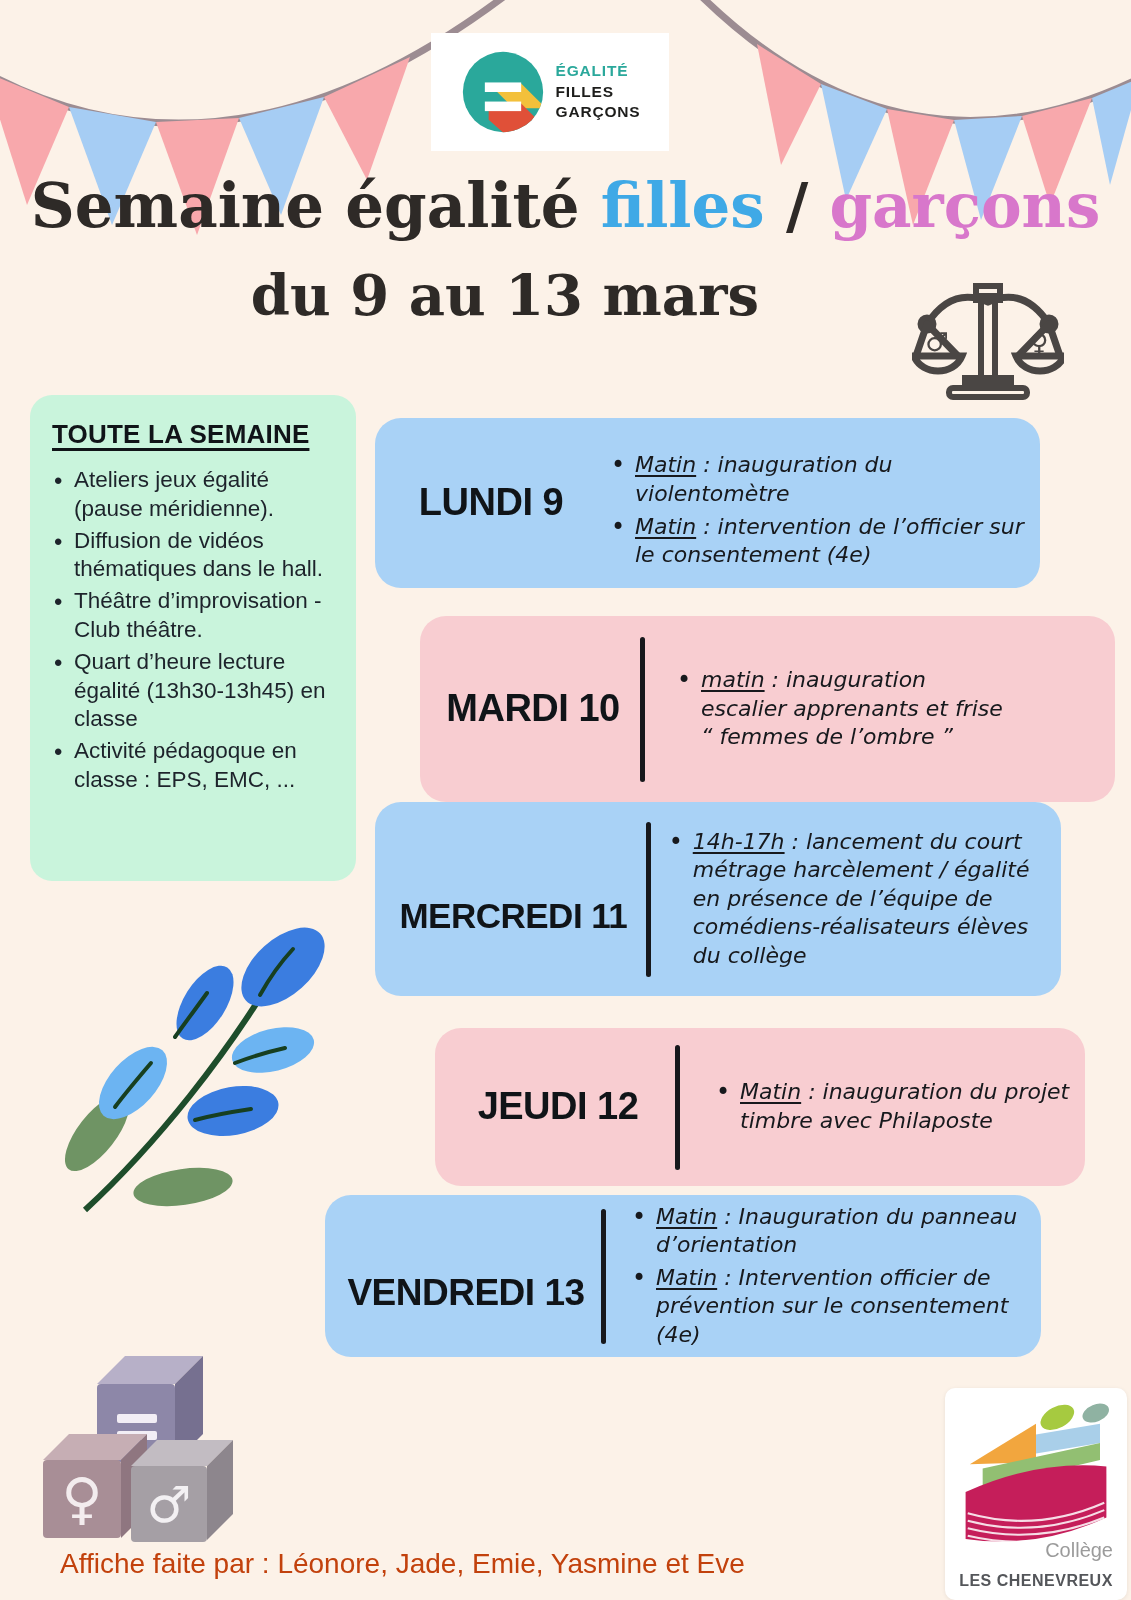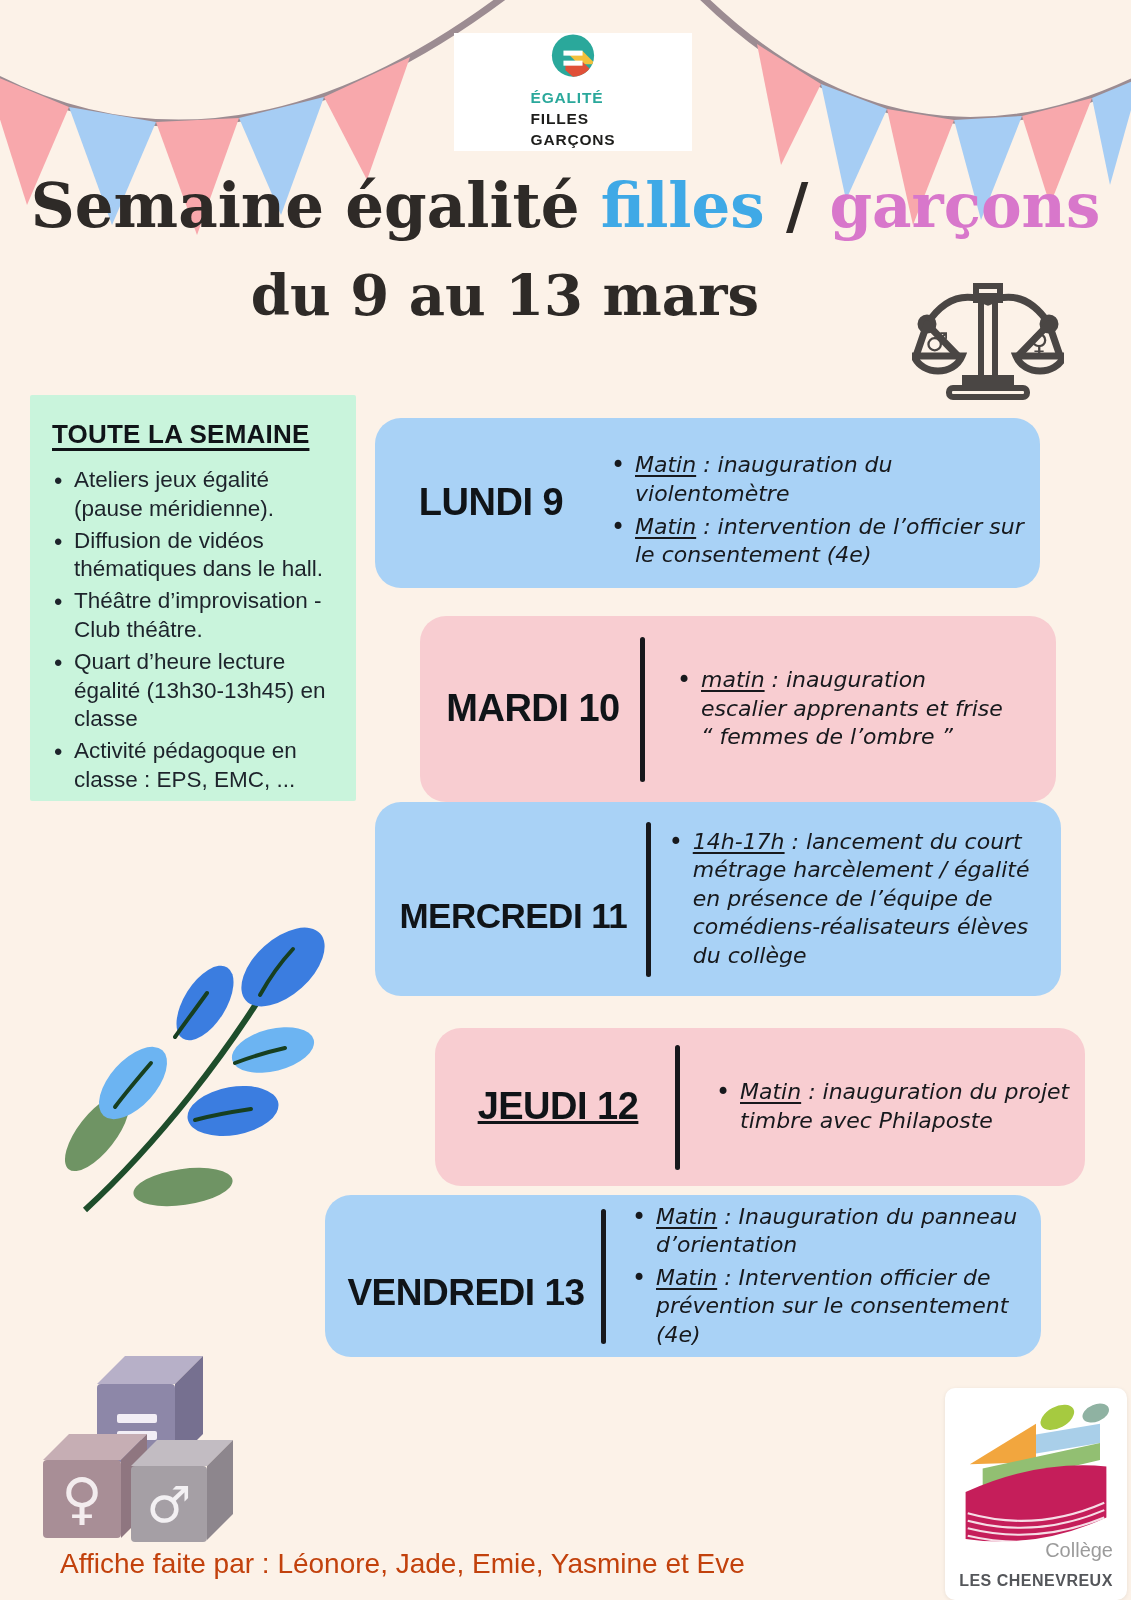--- a/index.html
+++ b/index.html
@@ -5,37 +5,37 @@
   * { margin:0; padding:0; box-sizing:border-box; }
   html,body { background:#e8e2da; }
   #poster {
     position:relative; width:1131px; height:1600px; margin:0 auto;
     background:#fcf2e8; overflow:hidden;
     font-family:"Liberation Sans", sans-serif; color:#1c1f24;
   }
   .abs { position:absolute; }
 
   
-  .logo-card { left:454px; top:33px; width:238px; height:118px; background:#ffffff;
-    display:flex; align-items:center; justify-content:center; gap:10px;flex-direction:column; }
+  .logo-card { left:431px; top:33px; width:238px; height:118px; background:#ffffff;
+    display:flex; align-items:center; justify-content:center; gap:10px; }
   .logo-text { font-weight:bold; font-size:15.5px; line-height:1.35; letter-spacing:.8px; }
   .logo-text .t1 { color:#2aa89b; }
   .logo-text .t2, .logo-text .t3 { color:#1d1d1b; }
 
   
   .title1 { left:0; top:170px; width:100%; text-align:center;
     font-family:"DejaVu Serif", serif; font-weight:700; font-size:61px; color:#2e2a27; }
   .title1 .filles { color:#3fa9e6; }
   .title1 .garcons { color:#d877cb; }
   .title2 { left:0; top:262px; width:1010px; text-align:center;
     font-family:"DejaVu Serif", serif; font-weight:700; font-size:56px; color:#2e2a27; }
 
   
-  .week-box { left:30px; top:395px; width:326px; height:406px; background:#c9f4dc;
-    border-radius:2px; padding:24px 14px 12px 18px; }
+  .week-box { left:30px; top:395px; width:326px; height:486px; background:#c9f4dc;
+    border-radius:22px; padding:24px 14px 12px 18px; }
   .week-title { font-weight:800; font-size:26px; color:#101418; letter-spacing:.2px;
     text-decoration:underline; text-decoration-thickness:3px; text-underline-offset:5px; margin-left:4px; }
   .week-box ul { list-style:none; margin-top:16px; padding-left:26px; }
   .week-box li { position:relative; font-size:22.5px; line-height:1.28; color:#1d232b; margin-bottom:3px; }
   .week-box li::before { content:"•"; position:absolute; left:-20px; top:0px; font-size:24px; }
 
   
   .day { position:absolute; border-radius:26px; display:flex; align-items:center; }
   .day.blue { background:#a9d2f6; }
   .day.pink { background:#f8cdd1; }
@@ -46,30 +46,30 @@
   .day ul { list-style:none; padding-left:28px;
     font-family:"DejaVu Sans", sans-serif; font-style:italic; font-size:22px;
     line-height:1.3; color:#17191d; }
   .day li { position:relative; margin:4px 0; }
   .day li::before { content:"•"; position:absolute; left:-24px; top:-1px; font-size:24px; font-style:normal; }
   .time { text-decoration:underline; text-decoration-thickness:2px; text-underline-offset:3px; }
 
   #day-lundi     { left:375px; top:418px; width:665px; height:170px; }
   #day-lundi .name { width:232px; }
   #day-lundi ul  { width:428px;margin-top:15px; }
-  #day-mardi     { left:420px; top:616px; width:636px; height:186px; }
+  #day-mardi     { left:420px; top:616px; width:695px; height:186px; }
   #day-mardi .name { width:190px; margin-left:18px; }
   #day-mardi .vdiv { height:145px; margin-left:12px; }
   #day-mardi ul  { width:330px; margin-left:28px; }
   #day-mercredi  { left:375px; top:802px; width:686px; height:194px; }
   #day-mercredi .name { width:258px; margin-left:10px; font-size:35px; }
   #day-mercredi .vdiv { height:155px; margin-left:4px; }
   #day-mercredi ul { width:398px; margin-left:14px; }
   #day-jeudi     { left:435px; top:1028px; width:650px; height:158px; }
-  #day-jeudi .name { width:218px; margin-left:14px;text-decoration:underline; }
+  #day-jeudi .name { width:218px; margin-left:14px; }
   #day-jeudi .vdiv { height:125px; margin-left:8px; }
   #day-jeudi ul  { width:360px; margin-left:32px; }
   #day-vendredi  { left:325px; top:1195px; width:716px; height:162px; }
   #day-vendredi .name { width:270px; margin-left:6px; font-size:37px; }
   #day-vendredi .vdiv { height:135px; margin-left:0px; }
   #day-vendredi ul { width:404px; margin-left:22px; }
 
   
   .footer { left:60px; top:1548px; width:920px; text-align:left;
     font-size:28px; color:#c2410c; }

